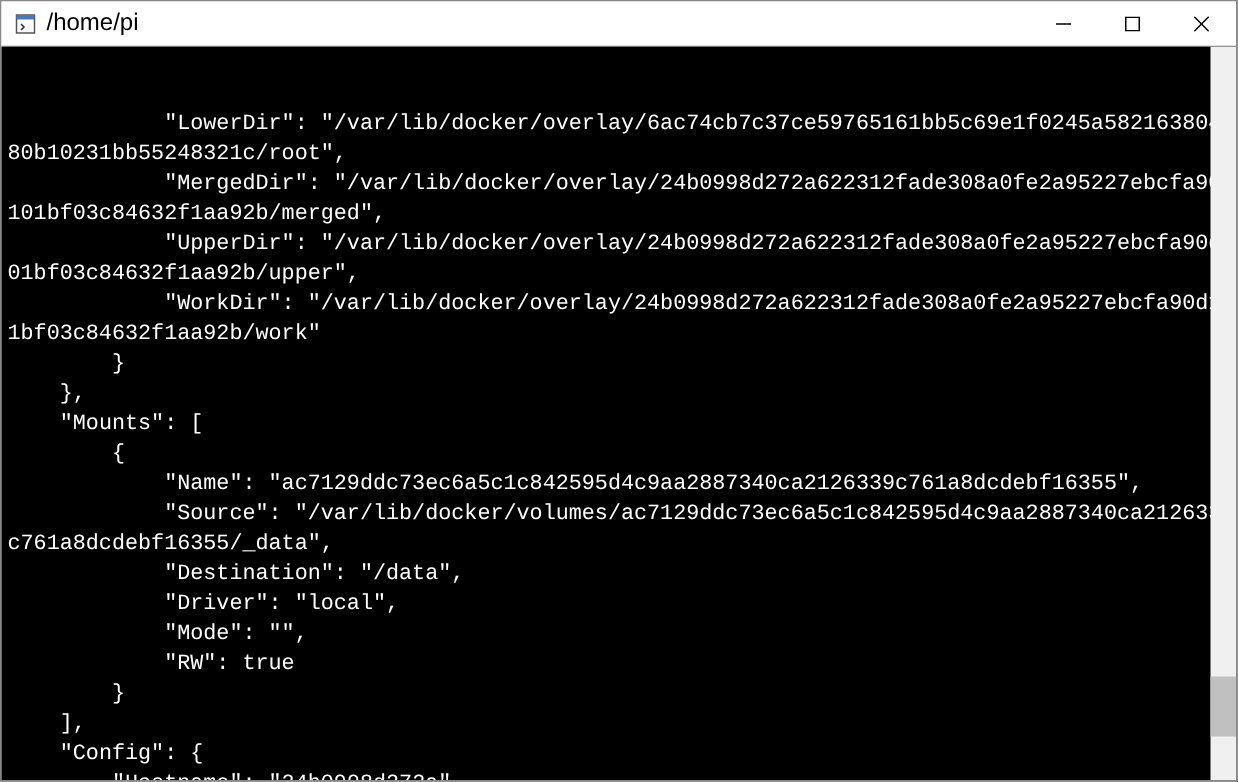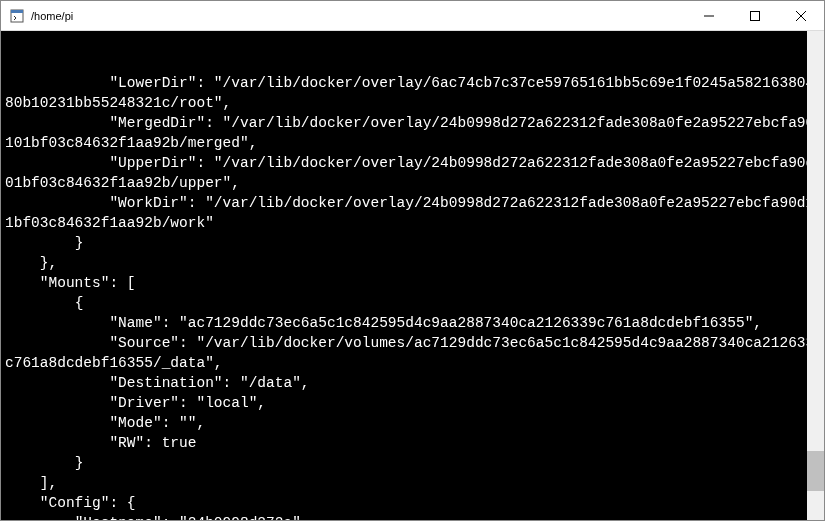--- a/index.html
+++ b/index.html
@@ -32,21 +32,21 @@
     }
     .titlebar-icon {
       width: 16px;
       height: 16px;
       margin-right: 6px;
       display: flex;
       align-items: center;
       justify-content: center;
     }
     .titlebar-title {
-      font-size: 11px;
+      font-size: 16px;
       color: #000;
       flex: 1;
     }
     .titlebar-controls {
       display: flex;
       height: 100%;
     }
     .titlebar-btn {
       width: 46px;
       height: 100%;

